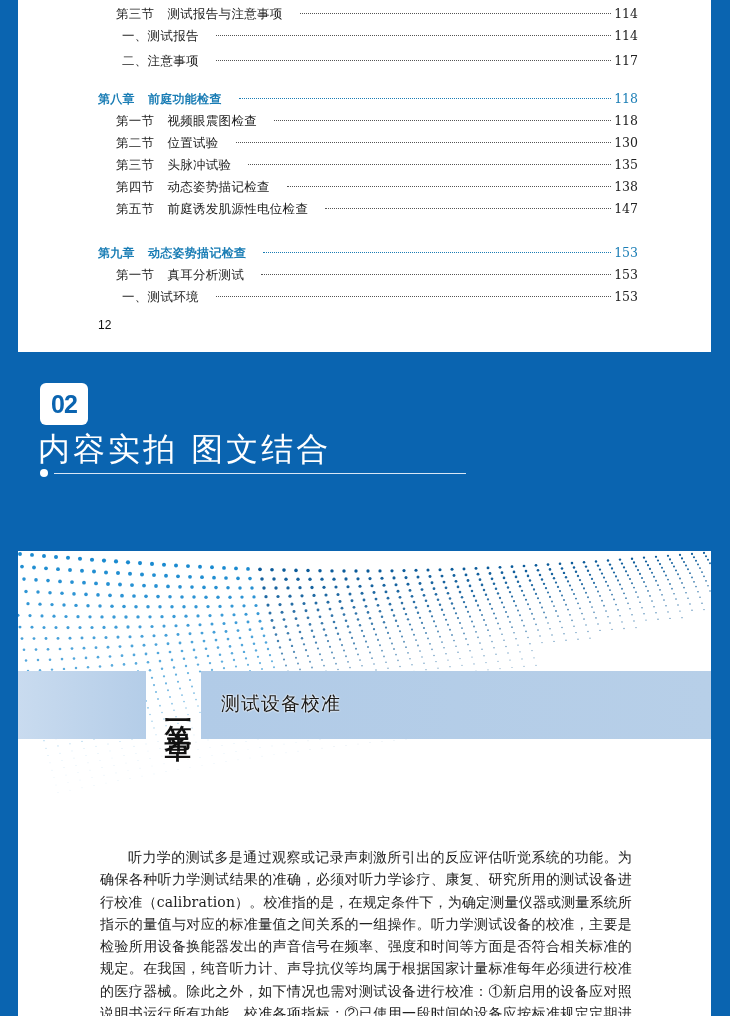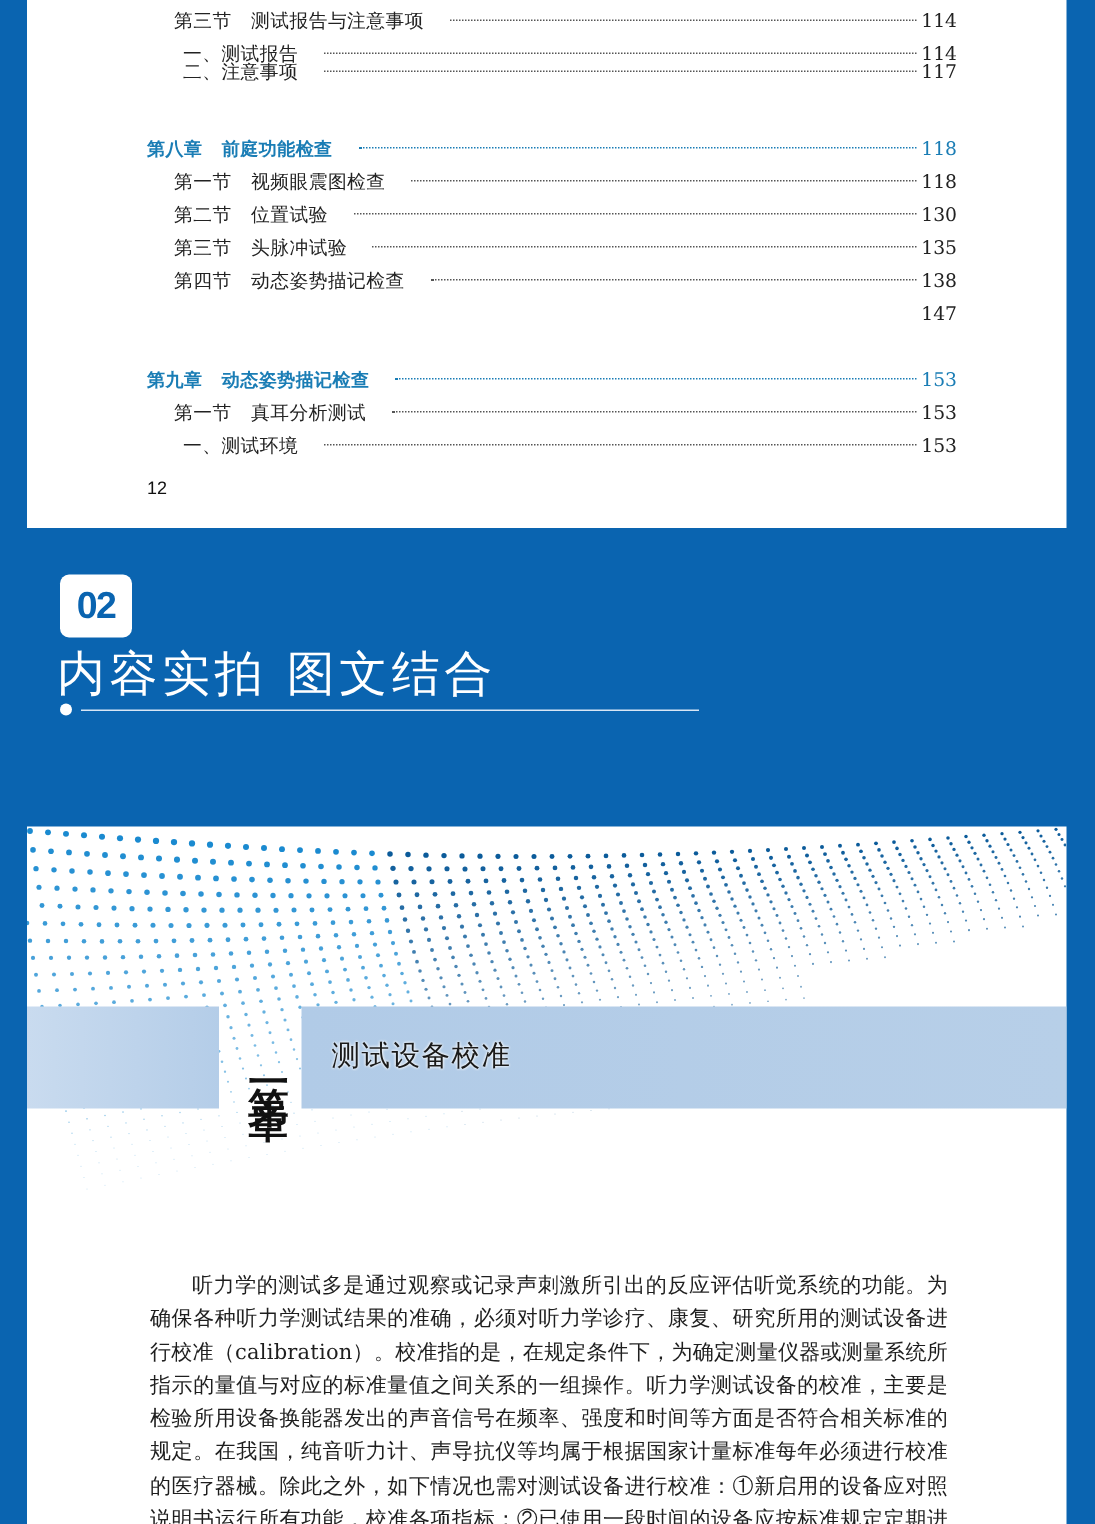--- a/index.html
+++ b/index.html
@@ -99,21 +99,21 @@
         </div>
         <span class="page">114</span>
       </div>
       <div class="toc-row lvl-item" style="top: 26px;">
         <div class="lead">
           <span class="label"><span>一、测试报告</span></span>
           <span class="dots"></span>
         </div>
         <span class="page">114</span>
       </div>
-      <div class="toc-row lvl-item" style="top: 38px;">
+      <div class="toc-row lvl-item" style="top: 51px;">
         <div class="lead">
           <span class="label"><span>二、注意事项</span></span>
           <span class="dots"></span>
         </div>
         <span class="page">117</span>
       </div>
       <div class="toc-row lvl-chapter chapter" style="top: 89px;">
         <div class="lead">
           <span class="label"><span class="num">第八章</span><span>前庭功能检查</span></span>
           <span class="dots"></span>
@@ -142,20 +142,24 @@
         <span class="page">135</span>
       </div>
       <div class="toc-row lvl-section" style="top: 177px;">
         <div class="lead">
           <span class="label"><span class="num">第四节</span><span>动态姿势描记检查</span></span>
           <span class="dots"></span>
         </div>
         <span class="page">138</span>
       </div>
       <div class="toc-row lvl-section" style="top: 199px;">
+        <div class="lead">
+          <span class="label"><span class="num">第五节</span><span>前庭诱发肌源性电位检查</span></span>
+          <span class="dots"></span>
+        </div>
         <span class="page">147</span>
       </div>
       <div class="toc-row lvl-chapter chapter" style="top: 243px;">
         <div class="lead">
           <span class="label"><span class="num">第九章</span><span>动态姿势描记检查</span></span>
           <span class="dots"></span>
         </div>
         <span class="page">153</span>
       </div>
       <div class="toc-row lvl-section" style="top: 265px;">

